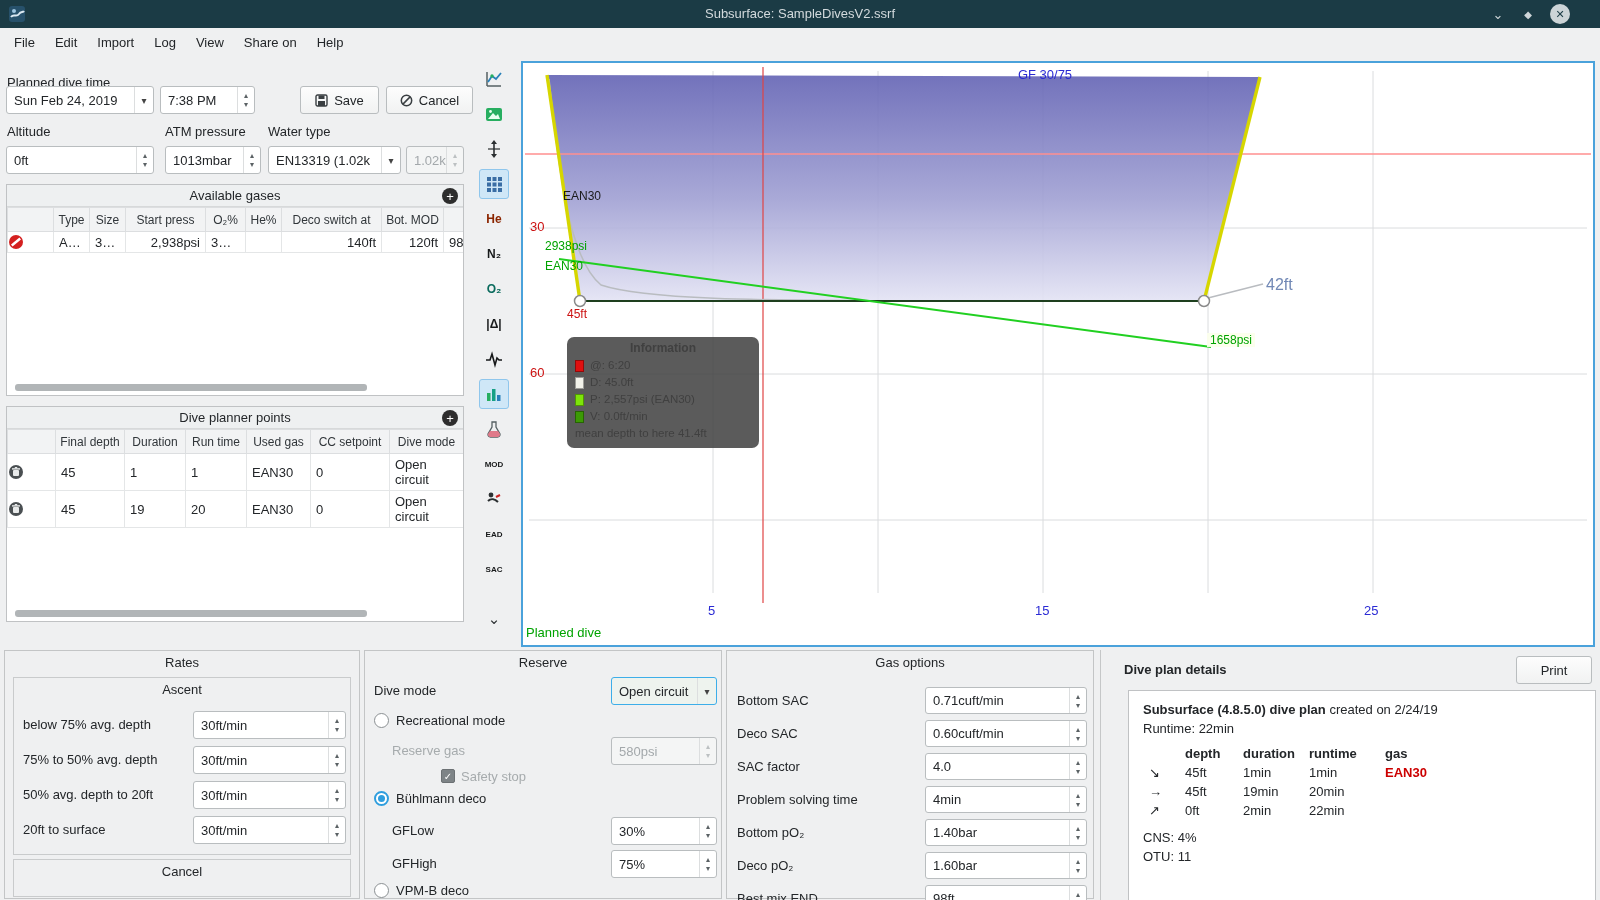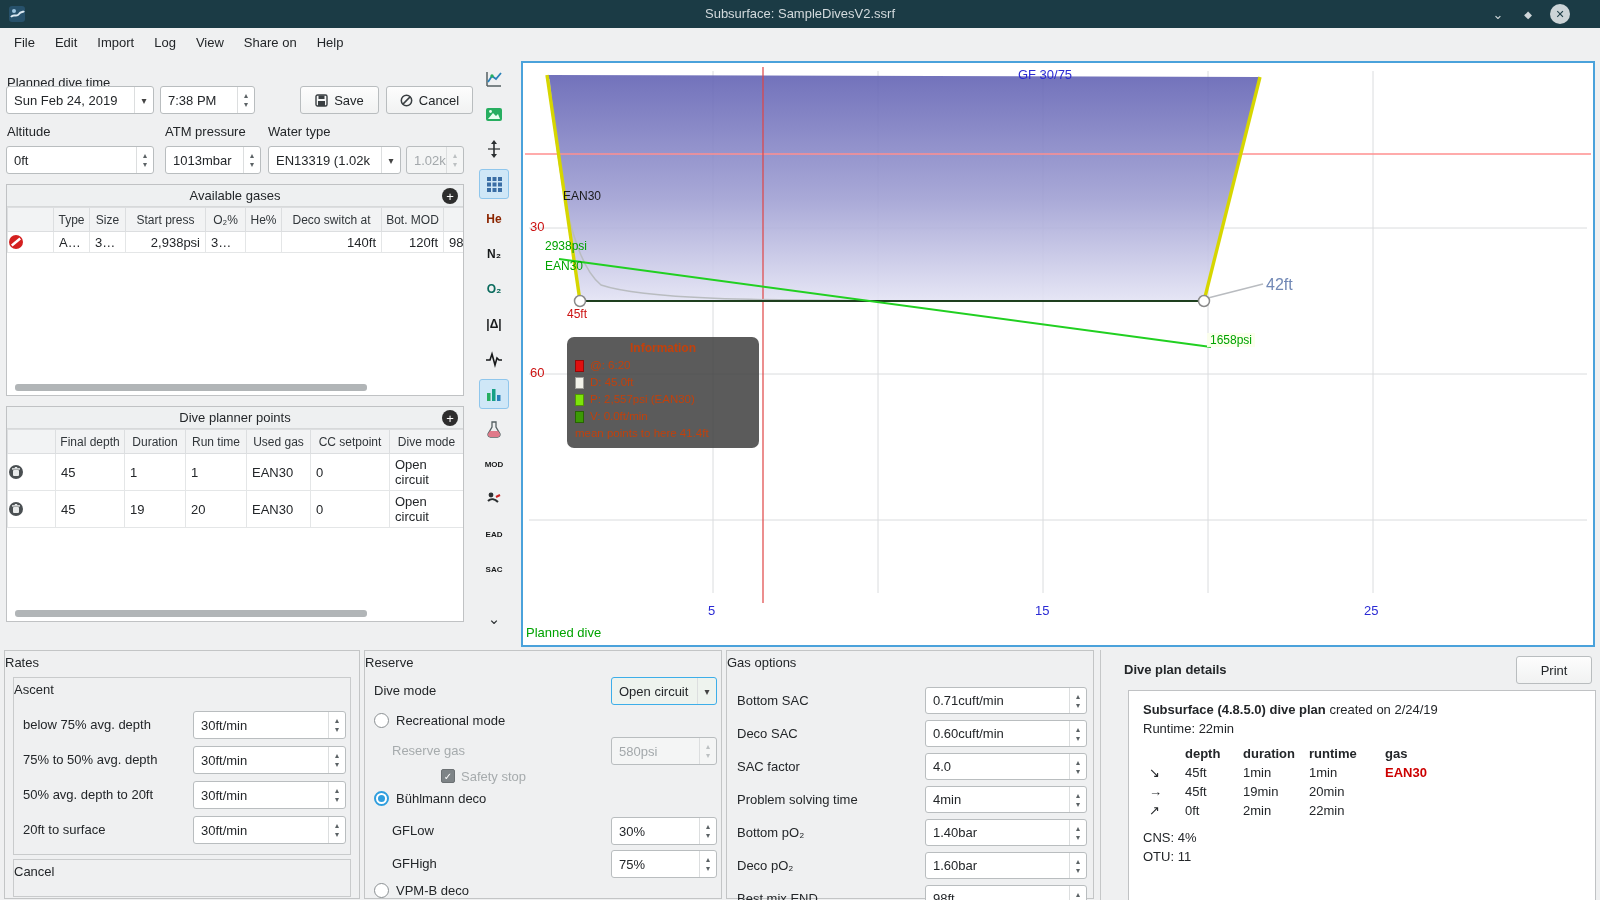--- a/index.html
+++ b/index.html
@@ -39,27 +39,27 @@
 .tbl td.ic{text-align:center;padding:2px 0}
 .hscroll{position:absolute;height:7px;border-radius:3px;background:#b1b5b7}
 
 .tool{position:absolute;left:479px;width:30px;height:30px;display:flex;align-items:center;justify-content:center;border-radius:3px}
 .tool.sel{background:#cfe7f7;border:1px solid #8fc6ec}
 .ttxt{font-size:12px;font-weight:bold}
 .ttxt.sm{font-size:8px}
 
 #chart{position:absolute;left:521px;top:61px;width:1074px;height:586px;background:#fff;border:2px solid #4aa2db;overflow:hidden}
 .clab{position:absolute;white-space:nowrap}
-#tooltip{position:absolute;left:44px;top:274px;width:192px;background:rgba(62,62,62,.85);border-radius:7px;color:#c2410c;padding:4px 8px 6px 8px}
+#tooltip{position:absolute;left:44px;top:274px;width:192px;background:rgba(62,62,62,.85);border-radius:7px;color:#404040;padding:4px 8px 6px 8px}
 #tooltip .tt-title{text-align:center;font-weight:bold;font-size:12px;margin-bottom:2px}
 .tt-row{display:flex;align-items:center;font-size:11.5px;line-height:17px}
 .tt-chip{width:9px;height:12px;margin-right:6px;display:inline-block;border:1px solid rgba(0,0,0,.35);flex:none}
 
 .panel{position:absolute;border:1px solid #c3c5c6}
-.ptitle{text-align:left;padding-top:4px}
+.ptitle{text-align:center;padding-top:4px}
 .inbox{position:absolute;border:1px solid #c9cbcc;left:8px;right:8px}
 .radio{position:absolute;width:15px;height:15px;border-radius:50%;border:1px solid #8b9093;background:#fff}
 .radio.sel{border:2px solid #2f9ede}
 .radio.sel::after{content:"";position:absolute;inset:2px;border-radius:50%;background:#2f9ede}
 .chk{position:absolute;width:14px;height:14px;border-radius:2px;background:#7e8487;border:1px solid #6c7174;color:#fff;font-size:10px;display:flex;align-items:center;justify-content:center}
 .chk::after{content:"✓"}
 .dlbl{color:#a6abad}
 
 #planbox{position:absolute;background:#fff;border:1px solid #c0c2c4;padding:9px 14px;overflow:hidden;line-height:19px}
 #plan-table{border-collapse:collapse;margin:6px 0 0 2px}
@@ -414,21 +414,21 @@
         </div>
       <div class="tt-row">
           <span class="tt-chip" style="background:#7de409"></span>
           <span>P: 2,557psi (EAN30)</span>
         </div>
       <div class="tt-row">
           <span class="tt-chip" style="background:#3c9a05"></span>
           <span>V: 0.0ft/min</span>
         </div>
       <div class="tt-row">
-          <span>mean points to here 41.4ft</span>
+          <span>mean depth to here 41.4ft</span>
         </div>
     </div>
   </div>
 
   <div class="panel" style="left:4px;top:650px;width:356px;height:249px">
     <div class="ptitle">Rates</div>
     <div class="inbox" style="top:26px;height:178px">
       <div class="ptitle">Ascent</div>
     </div>
 

